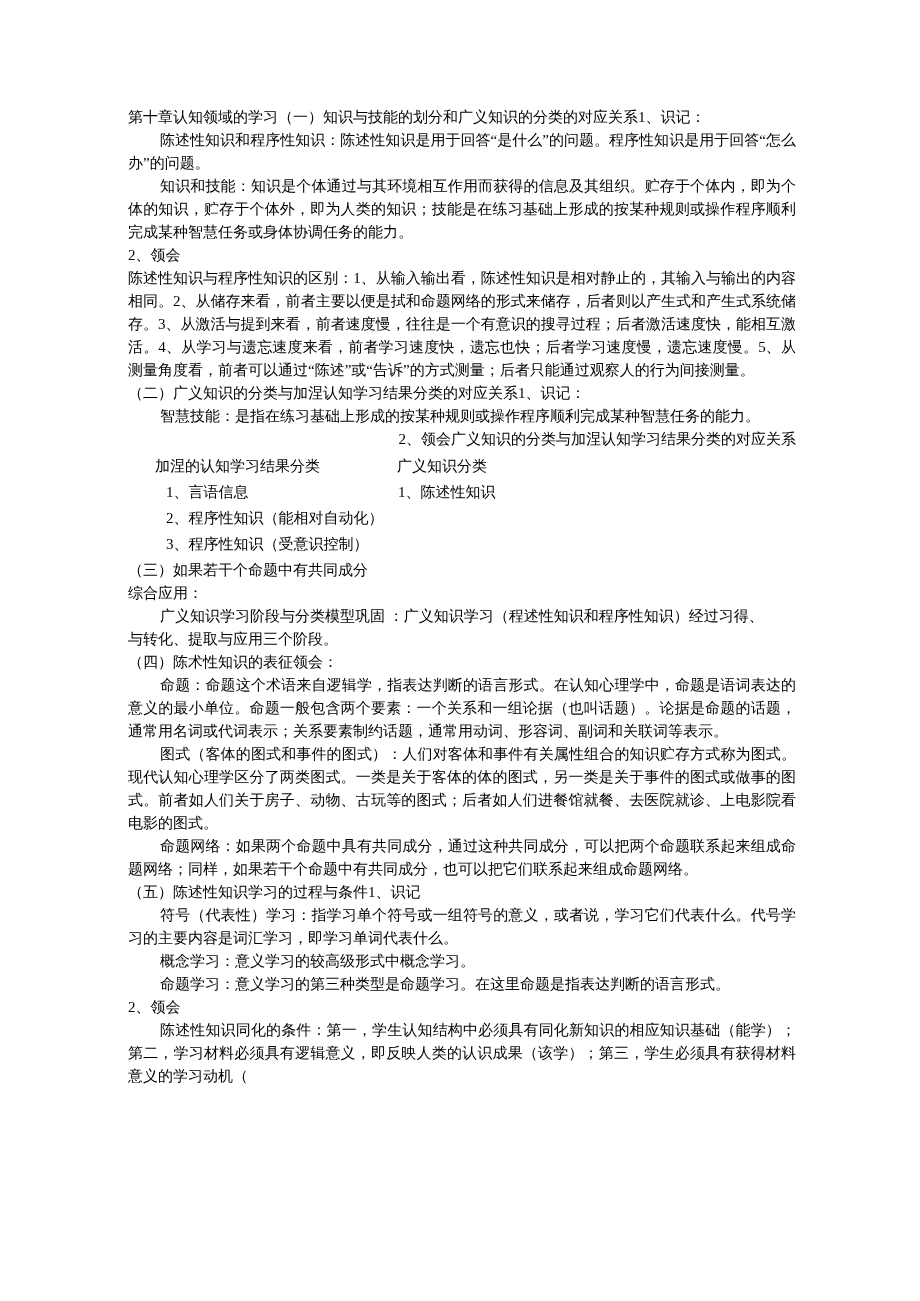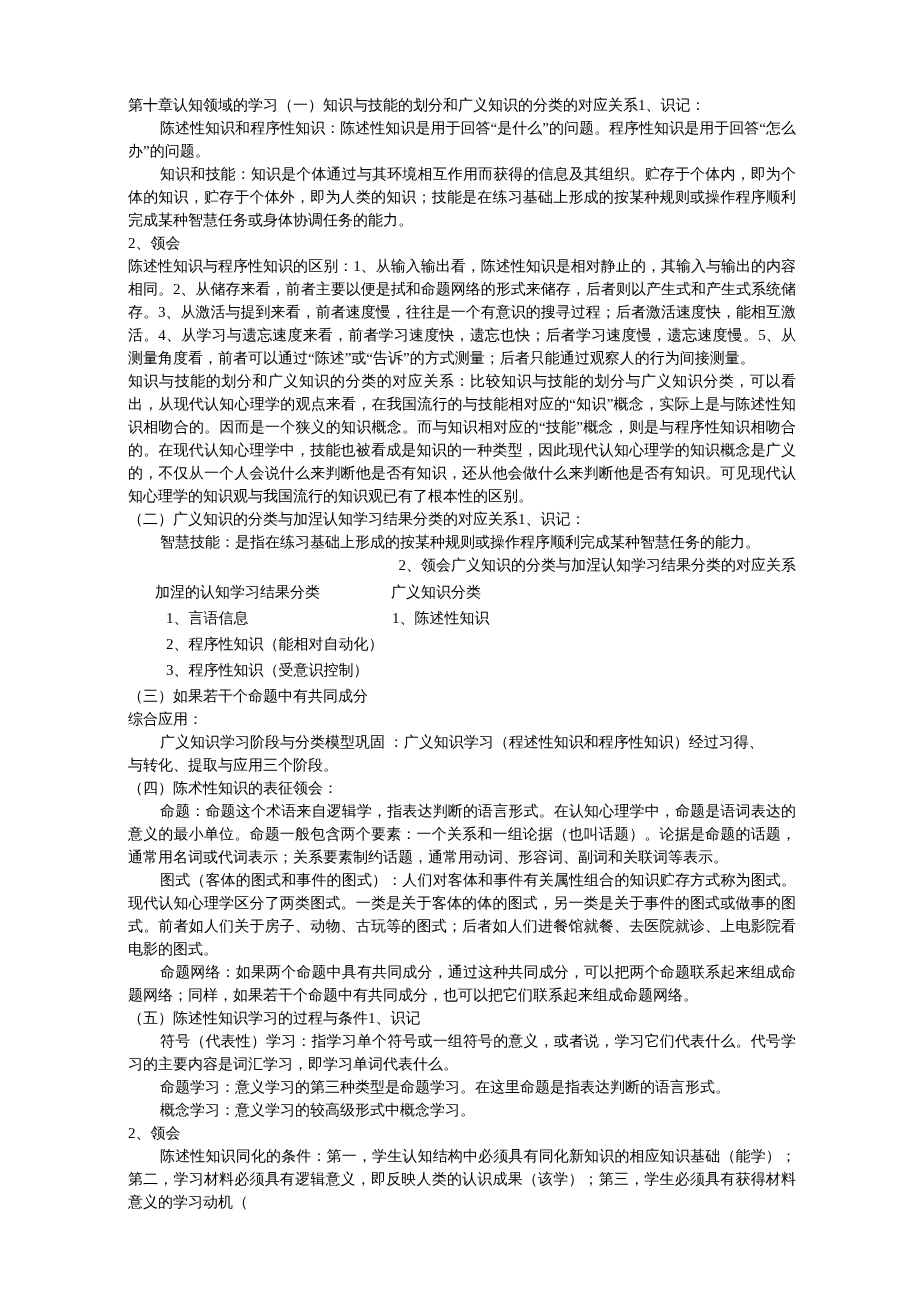--- a/index.html
+++ b/index.html
@@ -12,21 +12,21 @@
     width: 920px;
     height: 1301px;
     background: #ffffff;
     overflow: hidden;
     font-family: "Liberation Serif", "DejaVu Serif", serif;
     color: #000000;
   }
   .content {
     position: absolute;
     left: 128px;
-    top: 94px;
+    top: 106px;
     width: 668px;
     font-size: 15px;
     line-height: 23px;
     text-align: justify;
   }
   .content p {
     margin: 0;
     padding: 0;
   }
   .indent {
@@ -37,20 +37,21 @@
     text-align: right;
   }
   .cmp-table {
     margin-top: 2px;
     margin-bottom: 2px;
   }
   .cmp-row {
     display: flex;
     line-height: 26px;
     text-align: left;
+    gap: 6px;
   }
   .cmp-header {
     padding-left: 27px;
   }
   .cmp-header .cmp-left {
     width: 236px;
   }
   .cmp-item {
     padding-left: 38px;
   }
@@ -73,21 +74,20 @@
     <p>第十章认知领域的学习（一）知识与技能的划分和广义知识的分类的对应关系1、识记：</p>
 
     <p class="indent">陈述性知识和程序性知识：陈述性知识是用于回答“是什么”的问题。程序性知识是用于回答“怎么办”的问题。</p>
 
     <p class="indent">知识和技能：知识是个体通过与其环境相互作用而获得的信息及其组织。贮存于个体内，即为个体的知识，贮存于个体外，即为人类的知识；技能是在练习基础上形成的按某种规则或操作程序顺利完成某种智慧任务或身体协调任务的能力。</p>
 
     <p>2、领会</p>
 
     <p>陈述性知识与程序性知识的区别：1、从输入输出看，陈述性知识是相对静止的，其输入与输出的内容相同。2、从储存来看，前者主要以便是拭和命题网络的形式来储存，后者则以产生式和产生式系统储存。3、从激活与提到来看，前者速度慢，往往是一个有意识的搜寻过程；后者激活速度快，能相互激活。4、从学习与遗忘速度来看，前者学习速度快，遗忘也快；后者学习速度慢，遗忘速度慢。5、从测量角度看，前者可以通过“陈述”或“告诉”的方式测量；后者只能通过观察人的行为间接测量。</p>
 
-    <p>知识与技能的划分和广义知识的分类的对应关系：比较知识与技能的划分与广义知识分类，可以看出，从现代认知心理学的观点来看，在我国流行的与技能相对应的“知识”概念，实际上是与陈述性知识相吻合的。因而是一个狭义的知识概念。而与知识相对应的“技能”概念，则是与程序性知识相吻合的。在现代认知心理学中，技能也被看成是知识的一种类型，因此现代认知心理学的知识概念是广义的，不仅从一个人会说什么来判断他是否有知识，还从他会做什么来判断他是否有知识。可见现代认知心理学的知识观与我国流行的知识观已有了根本性的区别。</p>
 
     <p>（二）广义知识的分类与加涅认知学习结果分类的对应关系1、识记：</p>
 
     <p class="indent">智慧技能：是指在练习基础上形成的按某种规则或操作程序顺利完成某种智慧任务的能力。</p>
 
     <p class="offset-right">2、领会广义知识的分类与加涅认知学习结果分类的对应关系</p>
 
     <div class="cmp-table">
       <div class="cmp-row cmp-header">
         <span class="cmp-left">加涅的认知学习结果分类</span>
@@ -118,22 +118,22 @@
     <p class="indent">命题：命题这个术语来自逻辑学，指表达判断的语言形式。在认知心理学中，命题是语词表达的意义的最小单位。命题一般包含两个要素：一个关系和一组论据（也叫话题）。论据是命题的话题，通常用名词或代词表示；关系要素制约话题，通常用动词、形容词、副词和关联词等表示。</p>
 
     <p class="indent">图式（客体的图式和事件的图式）：人们对客体和事件有关属性组合的知识贮存方式称为图式。现代认知心理学区分了两类图式。一类是关于客体的体的图式，另一类是关于事件的图式或做事的图式。前者如人们关于房子、动物、古玩等的图式；后者如人们进餐馆就餐、去医院就诊、上电影院看电影的图式。</p>
 
     <p class="indent">命题网络：如果两个命题中具有共同成分，通过这种共同成分，可以把两个命题联系起来组成命题网络；同样，如果若干个命题中有共同成分，也可以把它们联系起来组成命题网络。</p>
 
     <p>（五）陈述性知识学习的过程与条件1、识记</p>
 
     <p class="indent">符号（代表性）学习：指学习单个符号或一组符号的意义，或者说，学习它们代表什么。代号学习的主要内容是词汇学习，即学习单词代表什么。</p>
 
+    <p class="indent">概念学习：意义学习的较高级形式中概念学习。</p>
+
     <p class="indent">命题学习：意义学习的第三种类型是命题学习。在这里命题是指表达判断的语言形式。</p>
-
-    <p class="indent">概念学习：意义学习的较高级形式中概念学习。</p>
 
     <p>2、领会</p>
 
     <p class="indent">陈述性知识同化的条件：第一，学生认知结构中必须具有同化新知识的相应知识基础（能学）；第二，学习材料必须具有逻辑意义，即反映人类的认识成果（该学）；第三，学生必须具有获得材料意义的学习动机（</p>
 
   </div>
 </div>
 
 </body></html>

